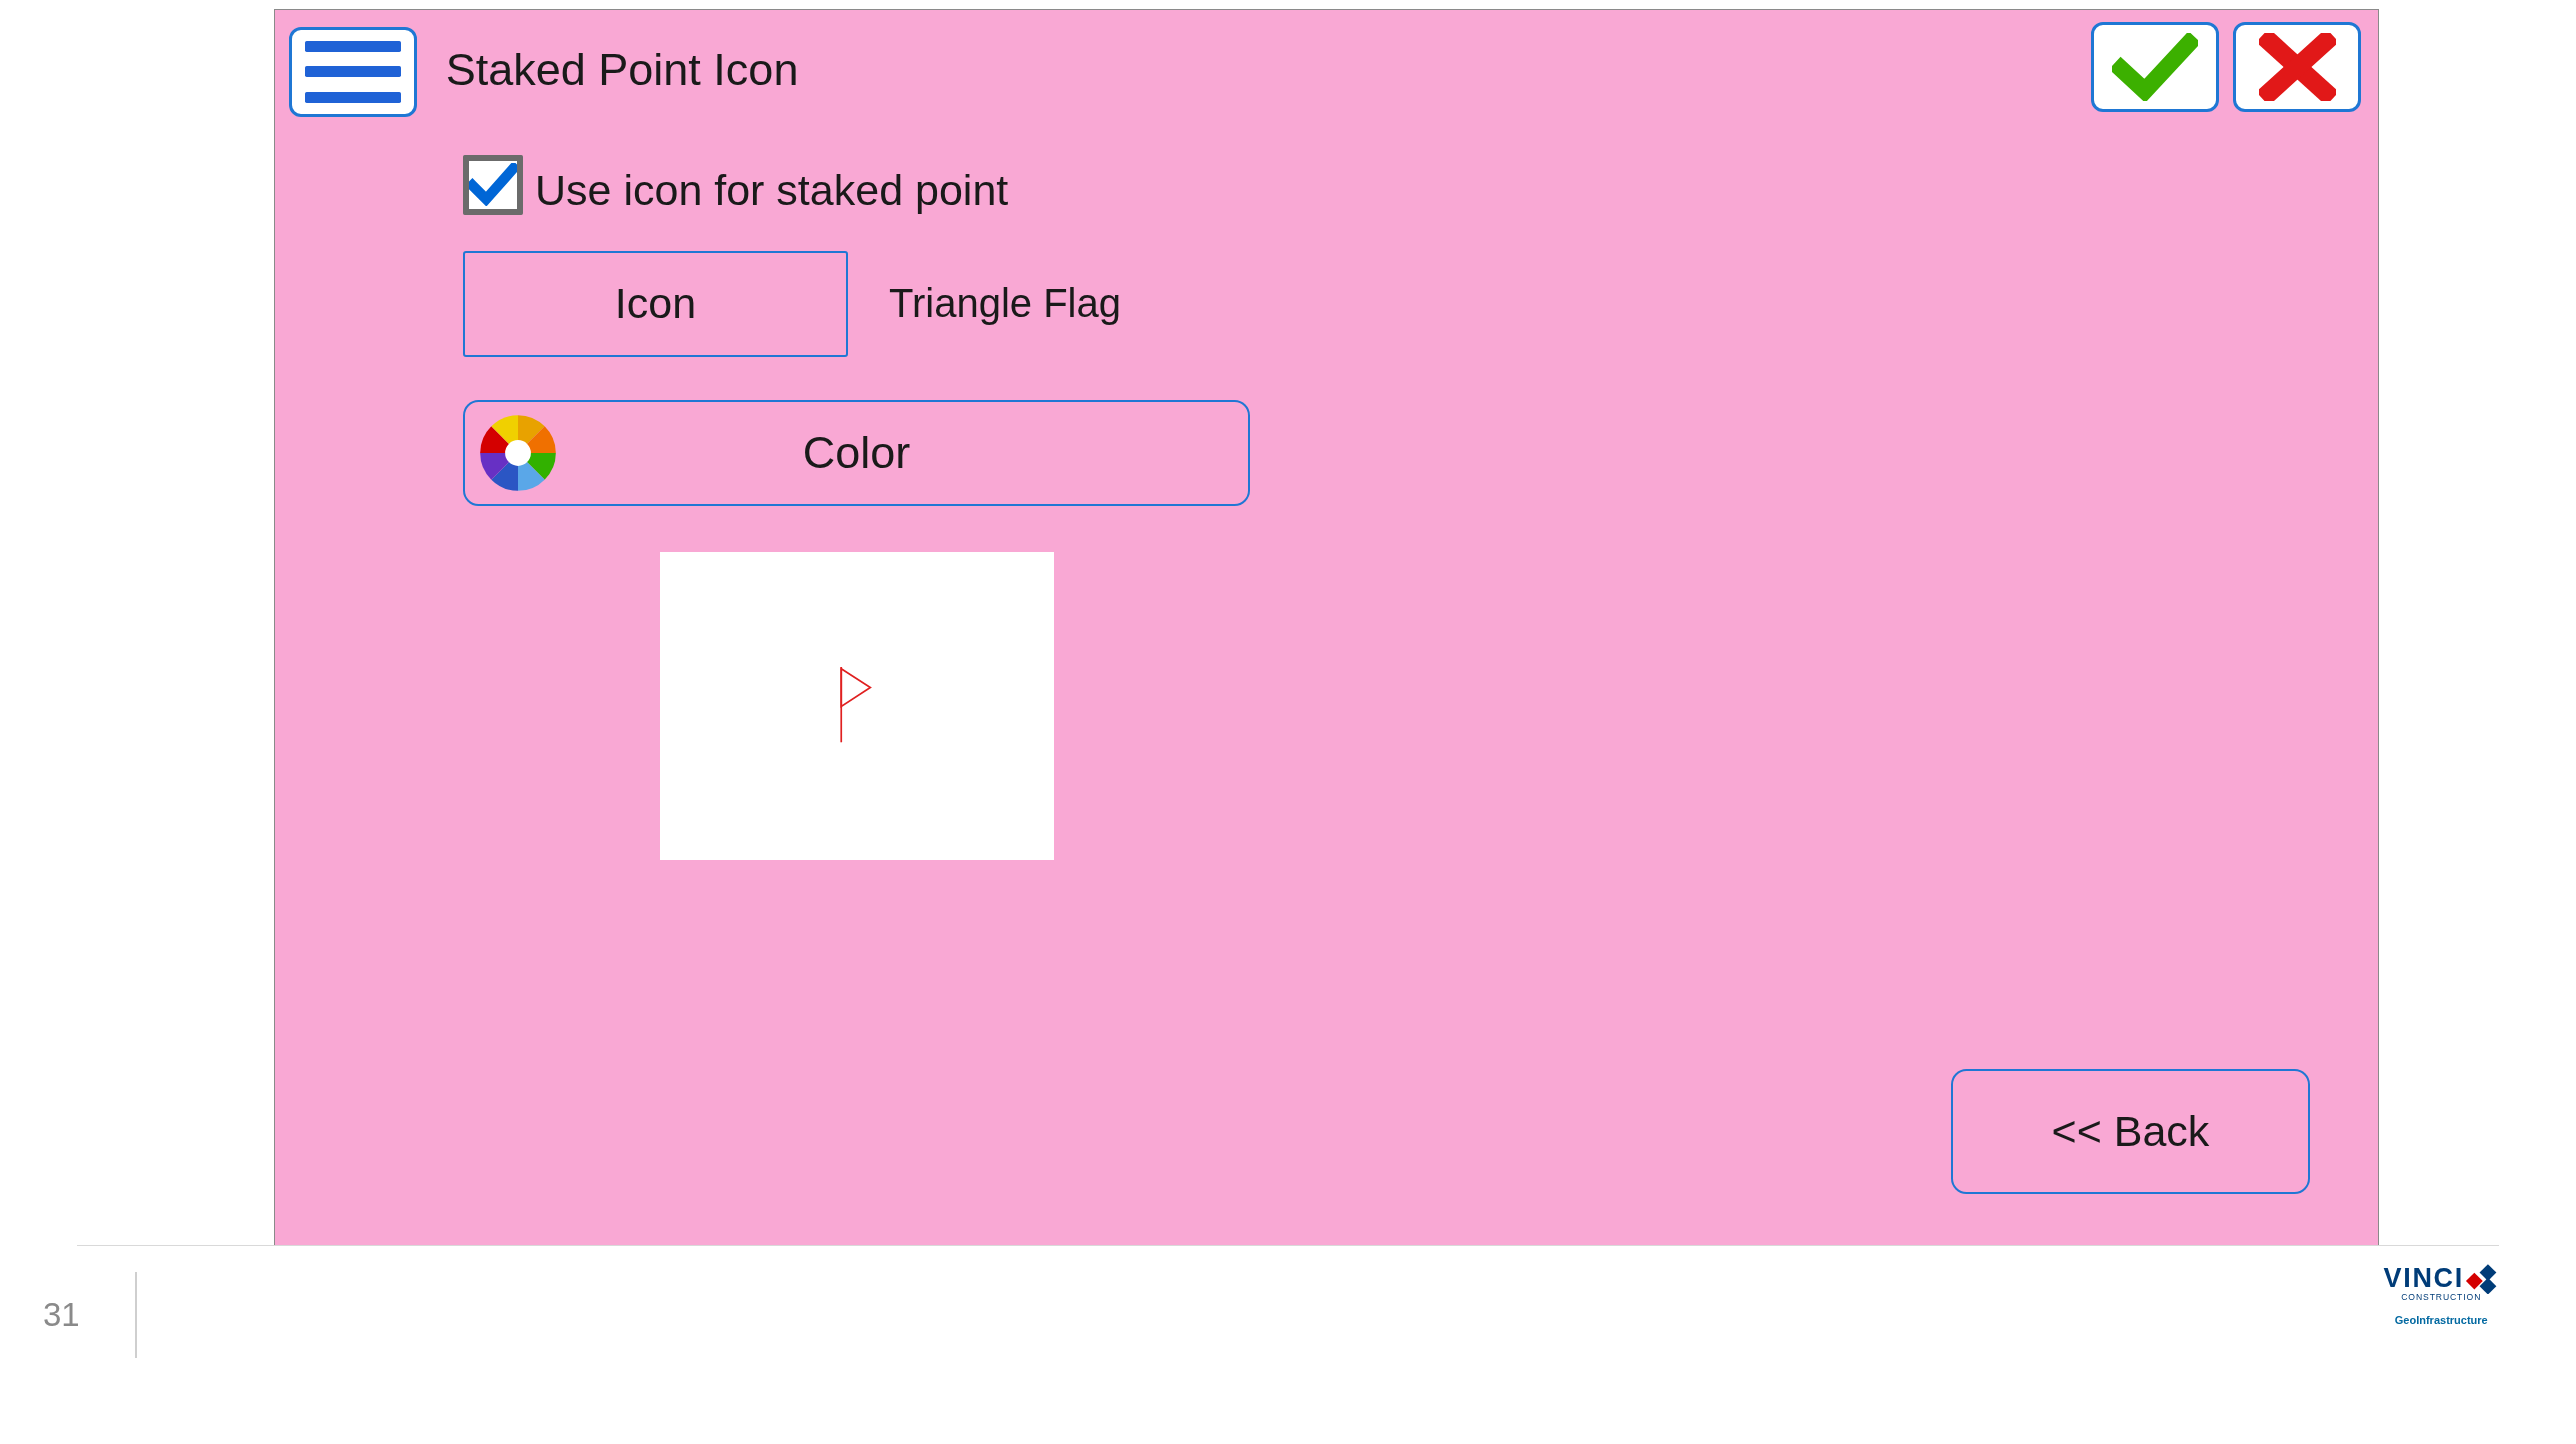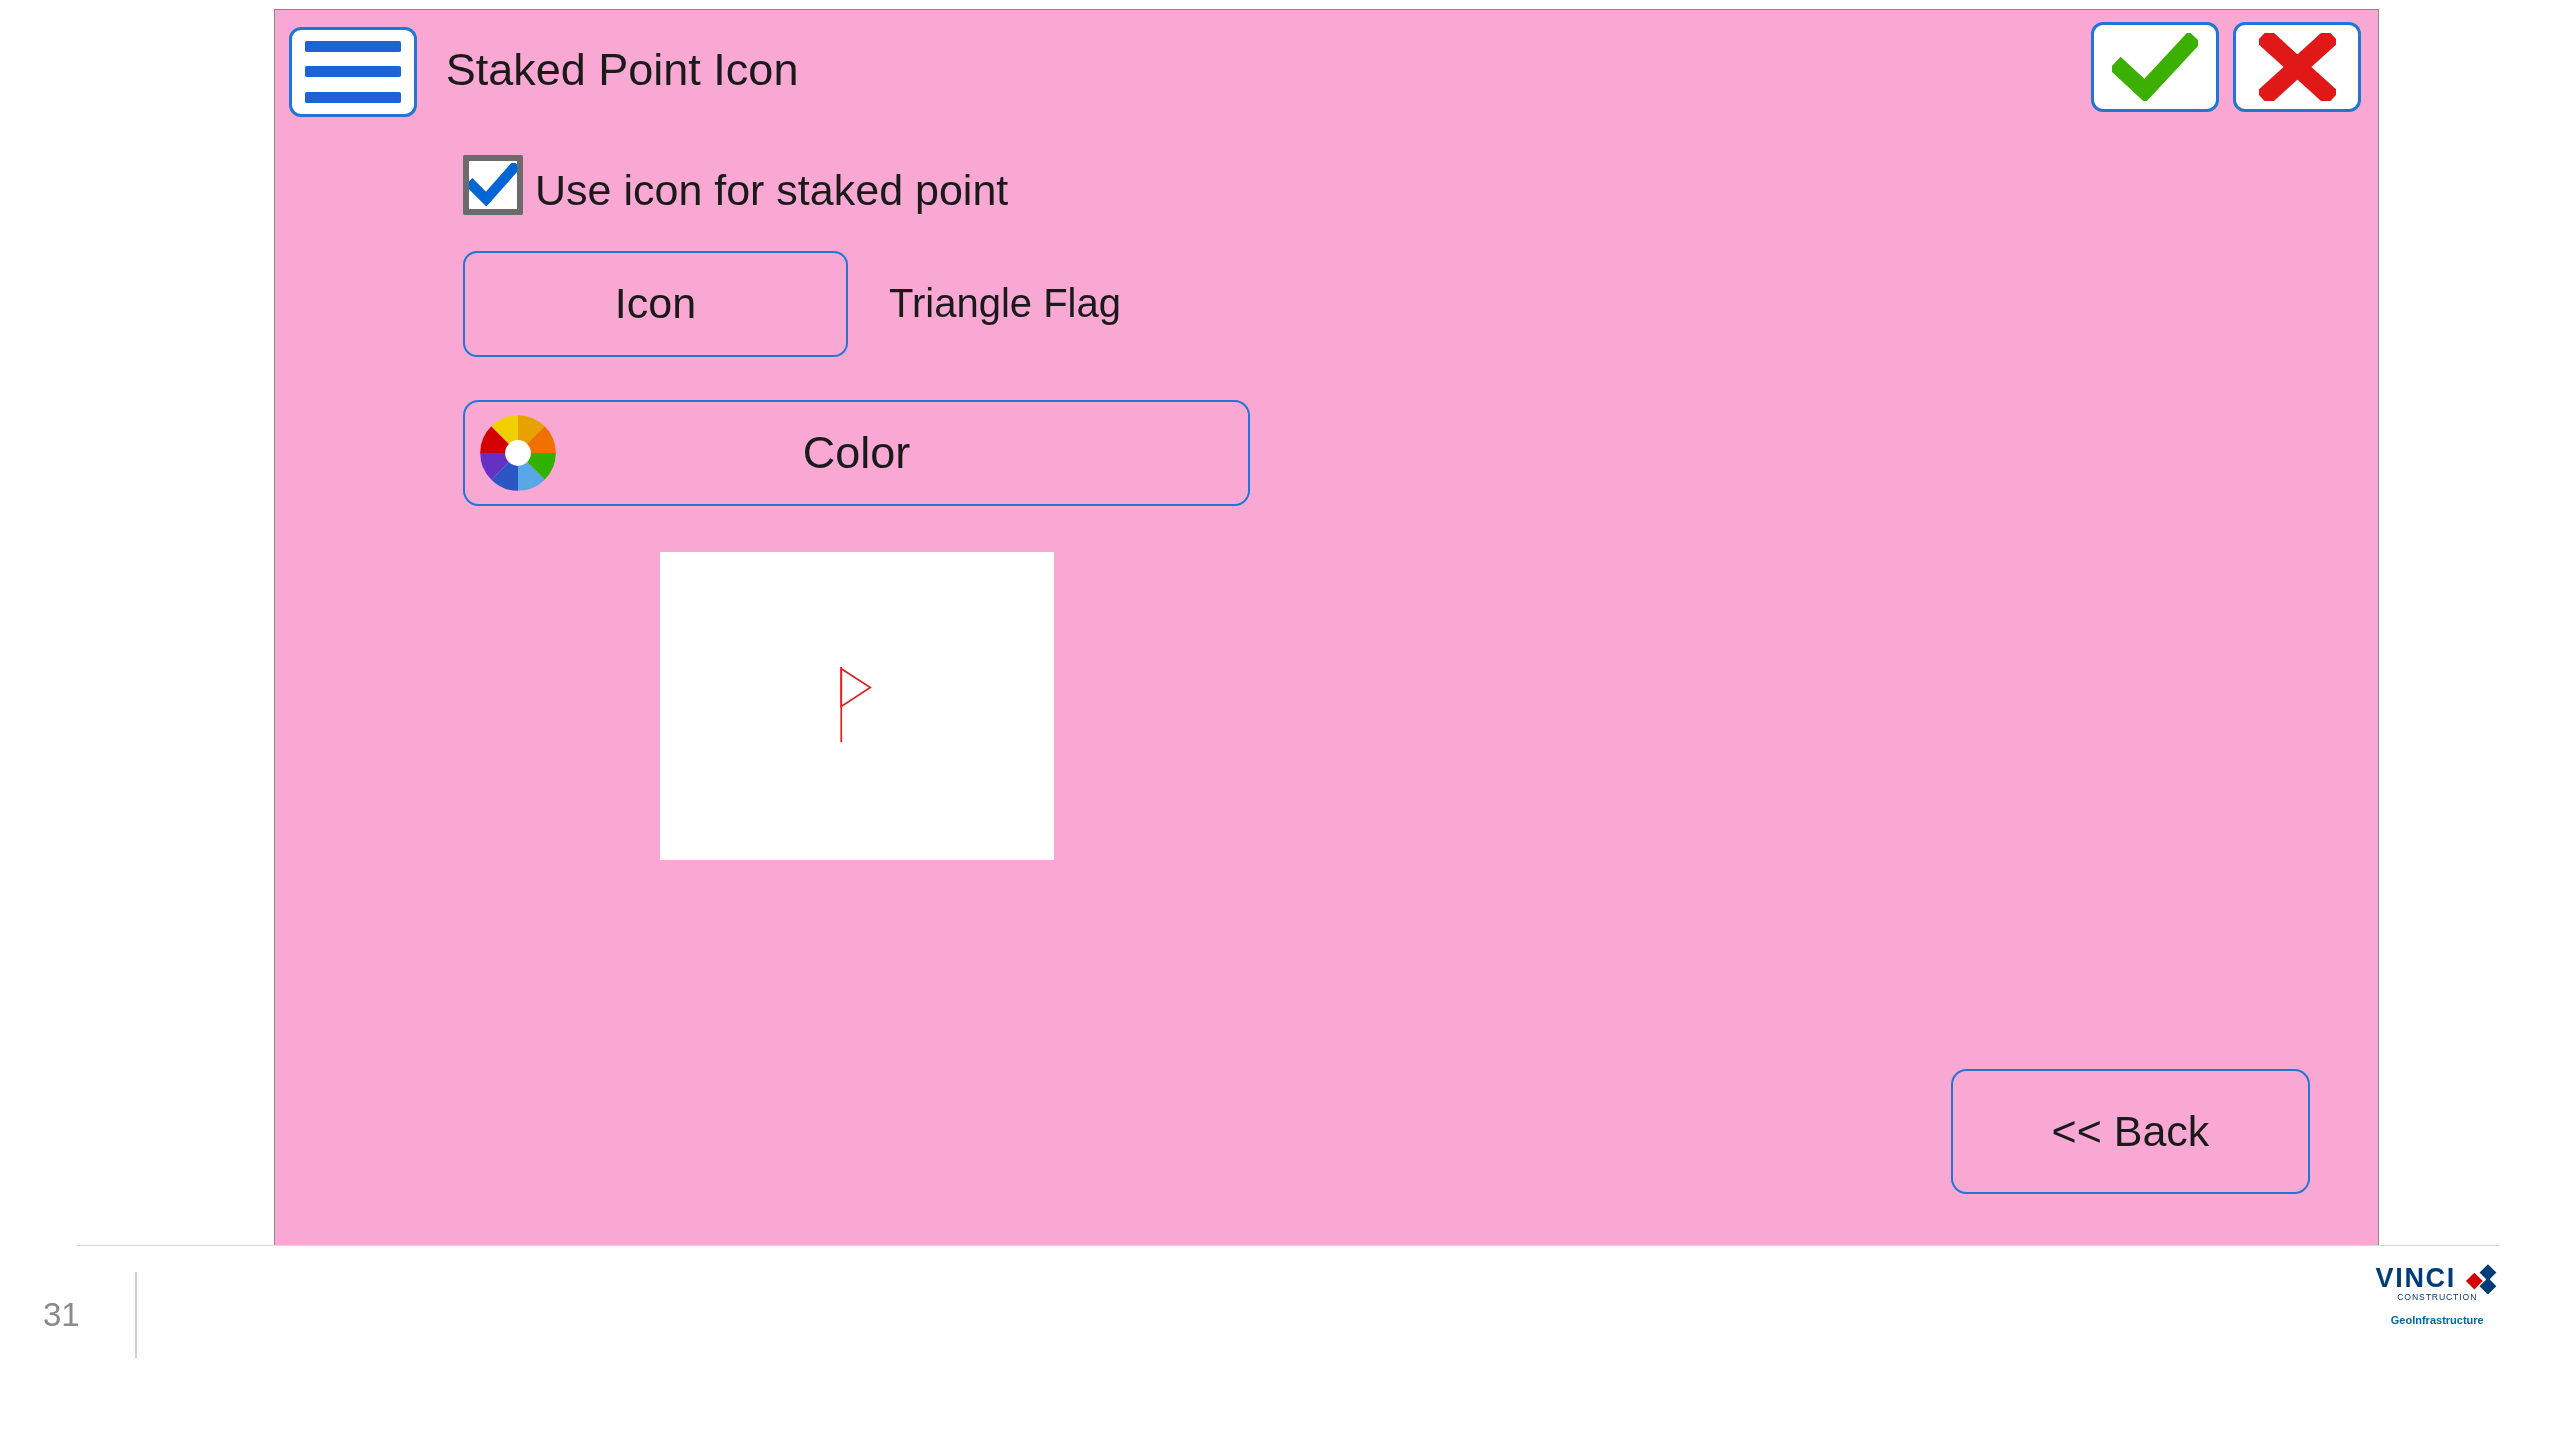--- a/index.html
+++ b/index.html
@@ -98,21 +98,21 @@
     }
     .icon-row {
       display: flex;
       align-items: center;
       margin-bottom: 43px;
     }
     .icon-btn {
       width: 385px;
       height: 106px;
       border: 2.6px solid #1f77d4;
-      border-radius: 14px;
+      border-radius: 3px;
       background: transparent;
       display: flex;
       align-items: center;
       justify-content: center;
       font-size: 43px;
       color: #1a1a1a;
       cursor: pointer;
     }
     .icon-value {
       font-size: 40px;
@@ -196,21 +196,21 @@
     }
     .logo-block {
       position: absolute;
       right: 0;
       top: 17px;
       text-align: center;
     }
     .logo-main {
       display: flex;
       align-items: center;
-      gap: 9px;
+      gap: 1px;
       justify-content: center;
     }
     .logo-text {
       font-size: 27px;
       font-weight: 700;
       color: #003c78;
       letter-spacing: 1.7px;
     }
     .logo-sub1 {
       font-size: 8.6px;

